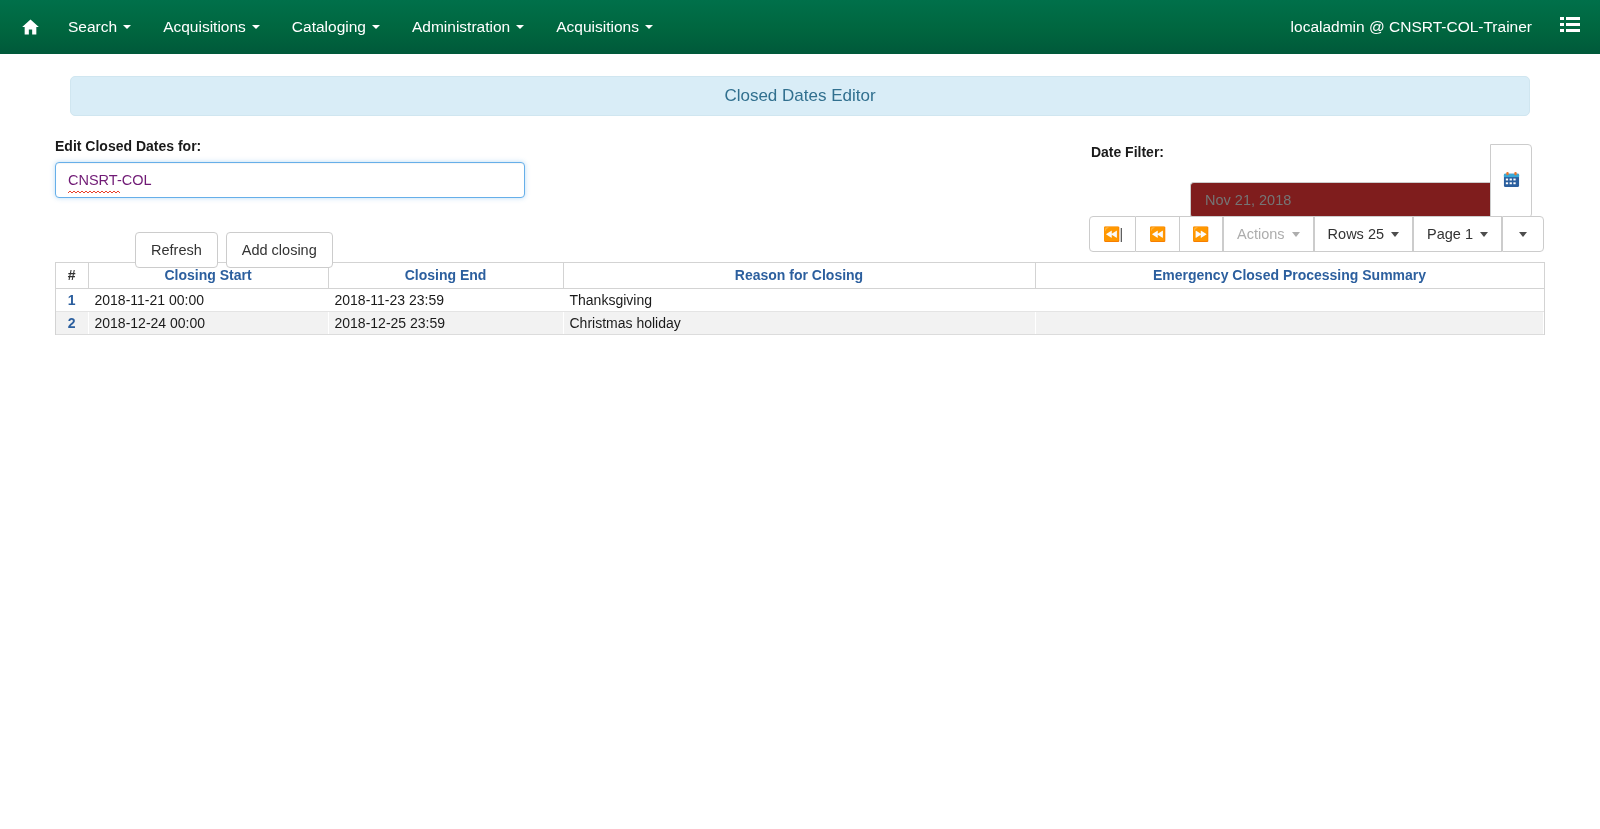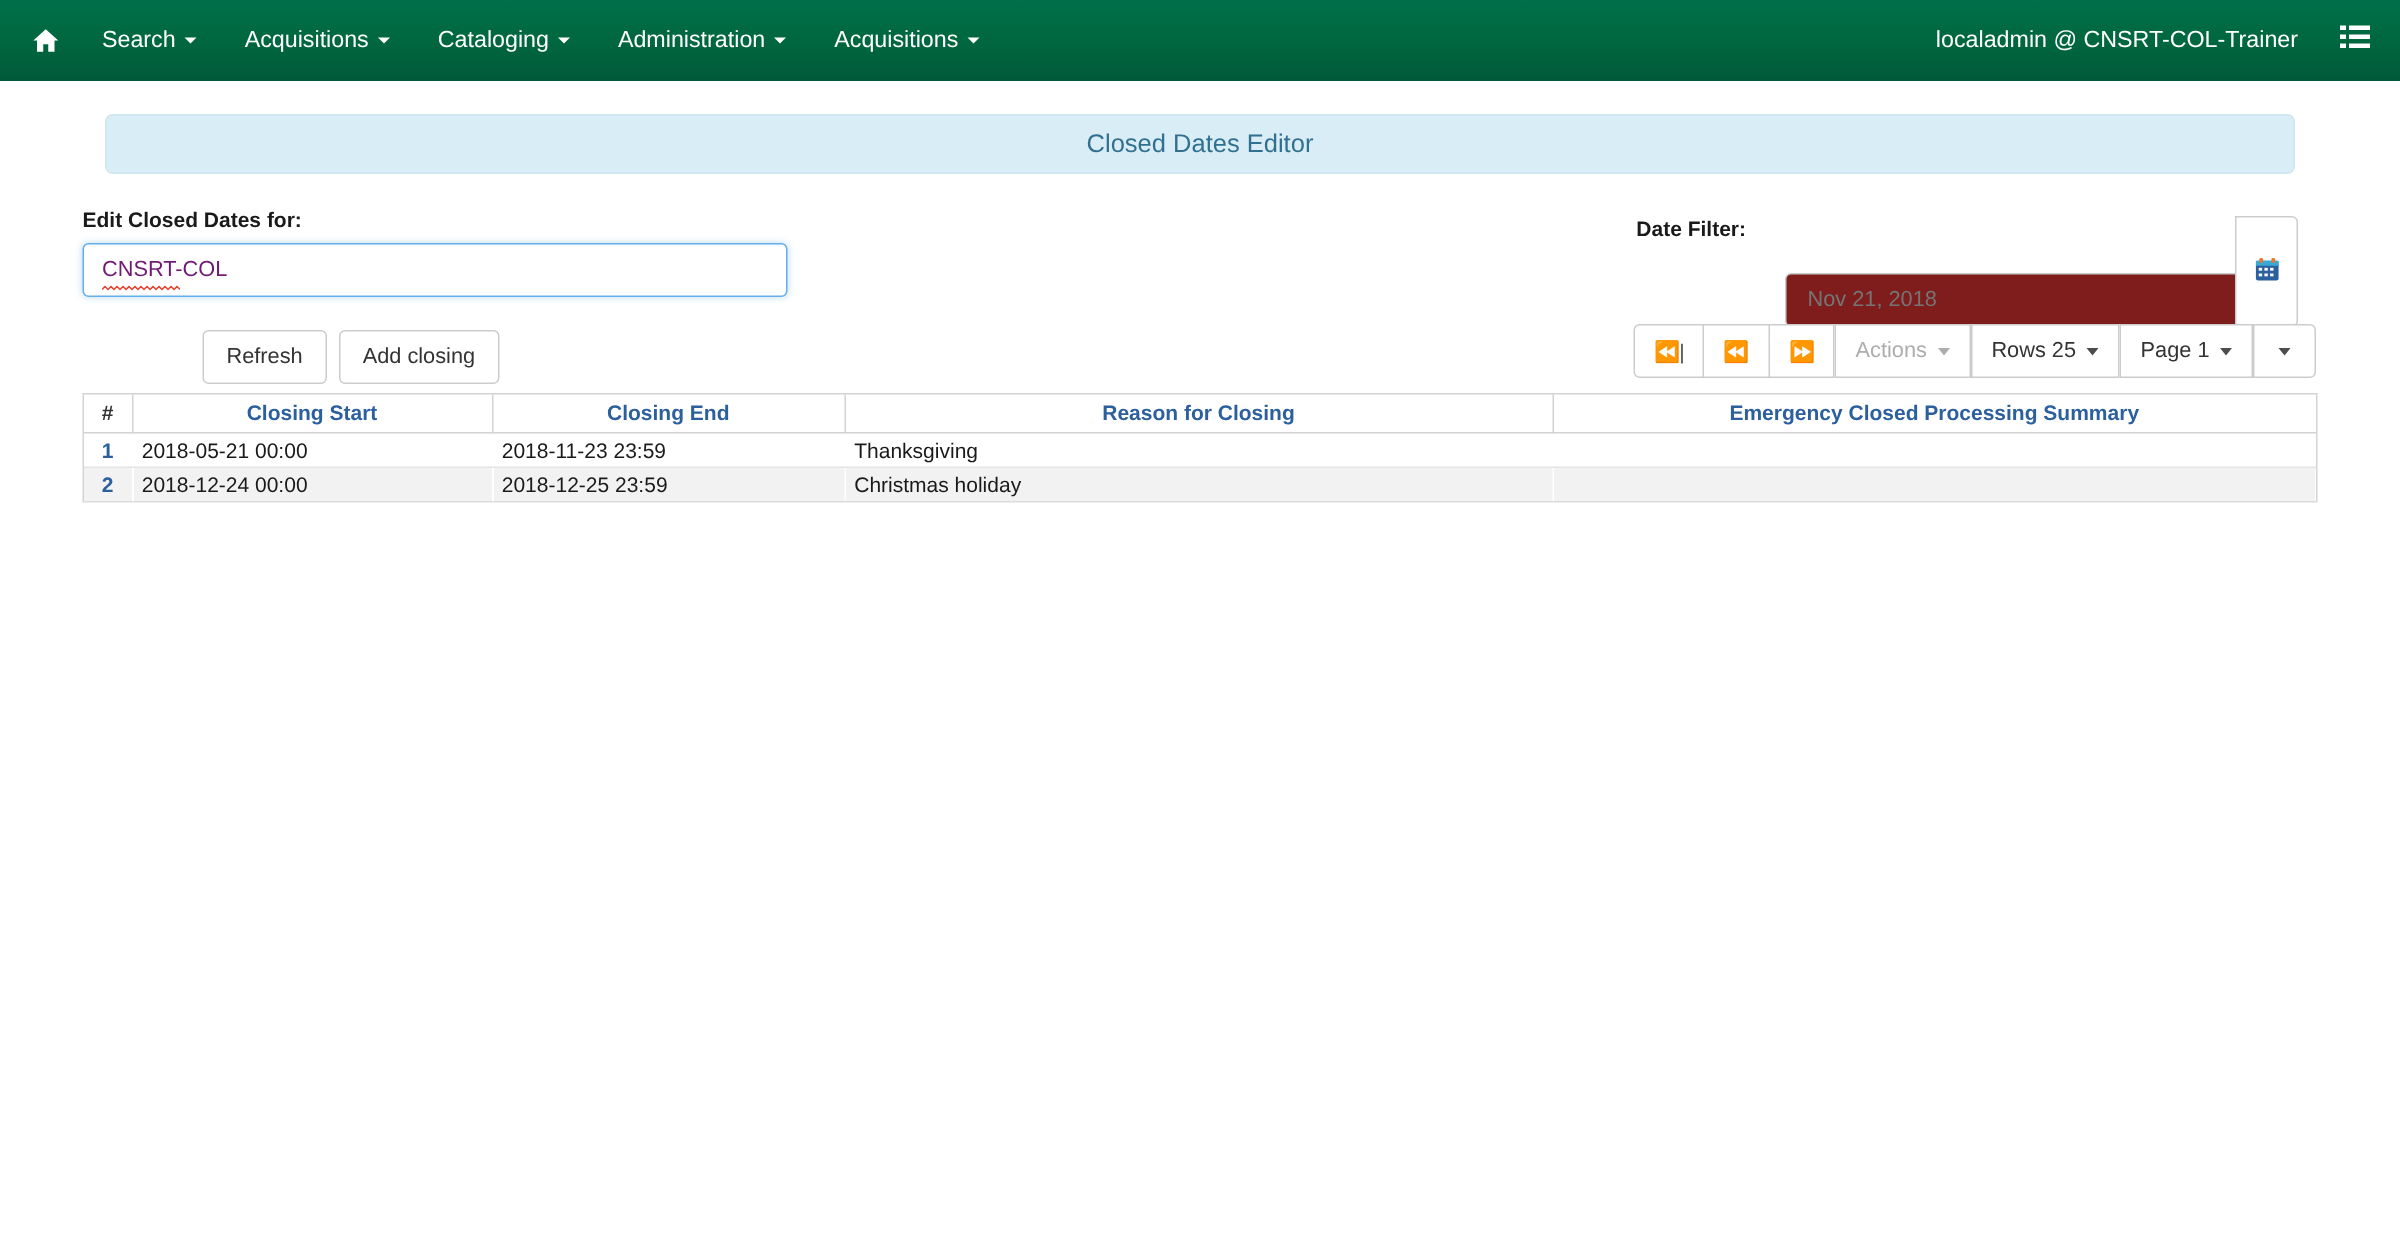--- a/index.html
+++ b/index.html
@@ -166,21 +166,21 @@
   }
 
   
   .actionbar {
     position: relative;
     height: 46px;
     margin-top: 2px;
   }
   .btn-group-left {
     position: absolute;
-    left: 91px; top: 4px;
+    left: 91px; top: 16px;
     display: flex;
     gap: 8px;
     padding-left: 44px;
   }
   .btn {
     background: #ffffff;
     border: 1px solid #cccccc;
     border-radius: 4px;
     height: 36px;
     padding: 0 15px;
@@ -422,21 +422,21 @@
           <th class="num">#</th>
           <th>Closing Start</th>
           <th>Closing End</th>
           <th>Reason for Closing</th>
           <th>Emergency Closed Processing Summary</th>
         </tr>
       </thead>
       <tbody>
         <tr class="odd">
           <td class="num">1</td>
-          <td>2018-05-21 00:00</td>
+          <td>2018-11-21 00:00</td>
           <td>2018-11-23 23:59</td>
           <td>Thanksgiving</td>
           <td></td>
         </tr>
         <tr class="even">
           <td class="num">2</td>
           <td>2018-12-24 00:00</td>
           <td>2018-12-25 23:59</td>
           <td>Christmas holiday</td>
           <td></td>

